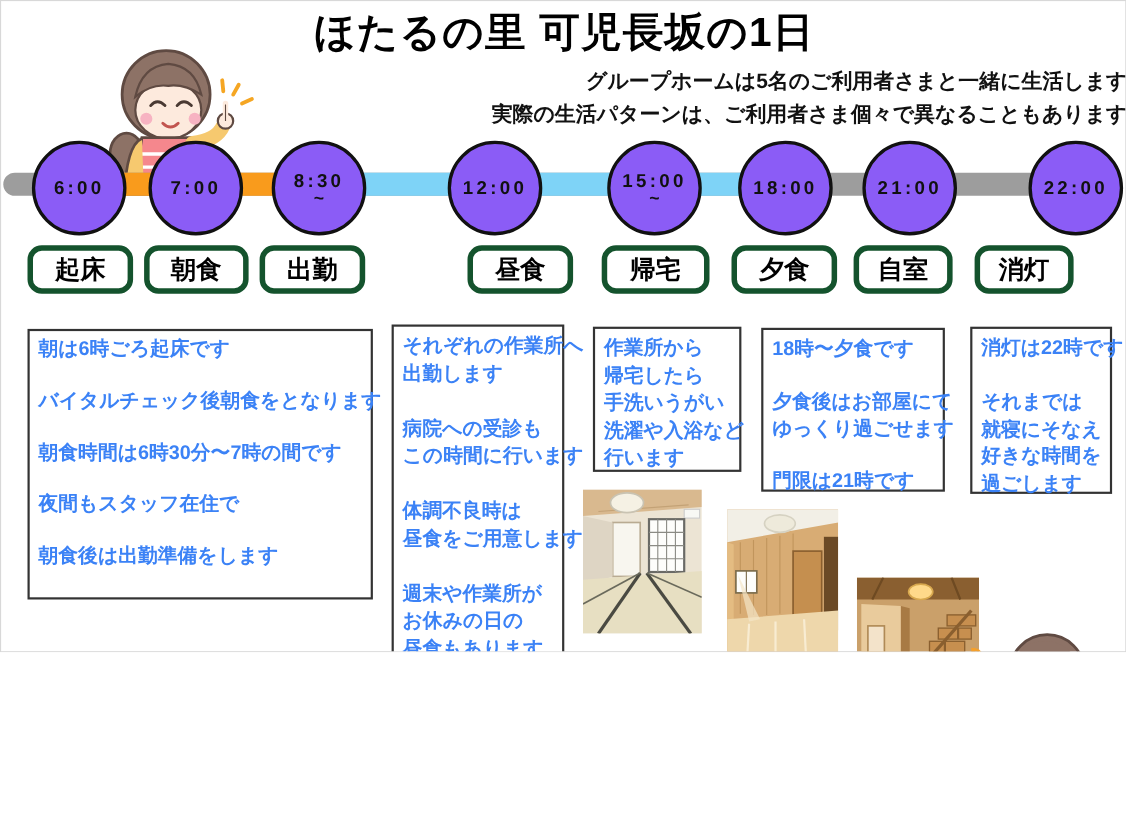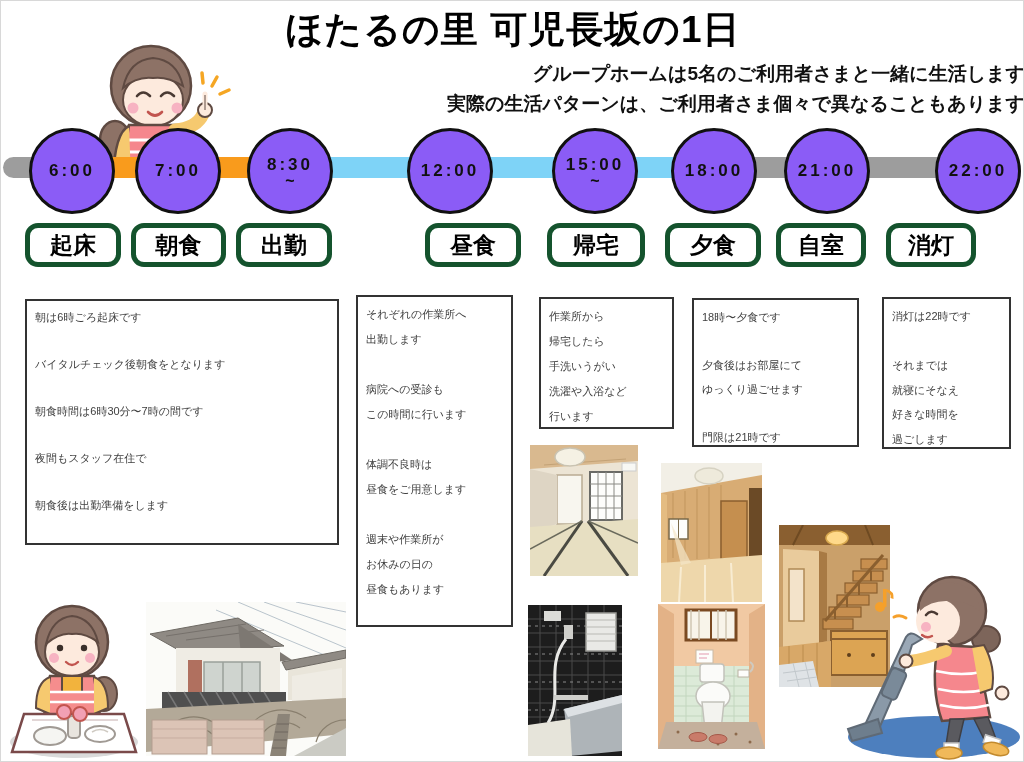--- a/index.html
+++ b/index.html
@@ -1,37 +1,37 @@
 <!DOCTYPE html>
 <html><head>
 <meta charset="utf-8">
 <style>
   html,body{margin:0;padding:0;background:#fff;}
   body{font-family:"Liberation Sans","DejaVu Sans",sans-serif;}
-  #page{position:relative;width:1024px;height:762px;background:#fff;overflow:hidden;border:1px solid #d8d8d8;box-sizing:border-box;}
+  #page{position:relative;width:1024px;height:593px;background:#fff;overflow:hidden;border:1px solid #d8d8d8;box-sizing:border-box;}
   .abs{position:absolute;}
 
   
   #title{left:0;top:4px;width:1024px;text-align:center;font-size:37px;font-weight:800;letter-spacing:1px;color:#000;}
   .subtitle{left:105px;width:919px;text-align:right;font-size:19px;font-weight:600;color:#111;}
   #sub1{top:60px;}
   #sub2{top:90px;}
 
   
   .tl-bar{top:156px;height:21px;border-radius:11px;z-index:2;}
   .tl-circle{top:127px;width:86px;height:86px;border-radius:50%;background:#8b5cf6;border:3px solid #111;
              box-sizing:border-box;display:flex;flex-direction:column;align-items:center;justify-content:center;z-index:3;}
   .tl-time{font-size:17px;font-weight:700;letter-spacing:3px;color:#111;white-space:nowrap;}
   .tl-suffix{font-size:16px;font-weight:700;line-height:12px;color:#111;}
   .tl-pill{top:222px;height:44px;border-radius:13px;background:#fff;border:5px solid #14532d;box-sizing:border-box;
            display:flex;align-items:center;justify-content:center;font-size:23px;font-weight:800;color:#000;z-index:3;}
 
   
   .info-box{border:2px solid #333;background:#fff;box-sizing:border-box;padding:5px 8px;z-index:2;}
-  .bx-line{font-size:11px;font-weight:400;color:#404040;line-height:var(--lh);min-height:var(--lh);white-space:nowrap;}
+  .bx-line{font-size:18px;font-weight:700;color:#3b82f6;line-height:var(--lh);min-height:var(--lh);white-space:nowrap;}
 
   .photo{z-index:1;}
   .illus{z-index:1;}
   svg{display:block;}
 </style>
 </head>
 <body>
 
 <div id="page">
 

